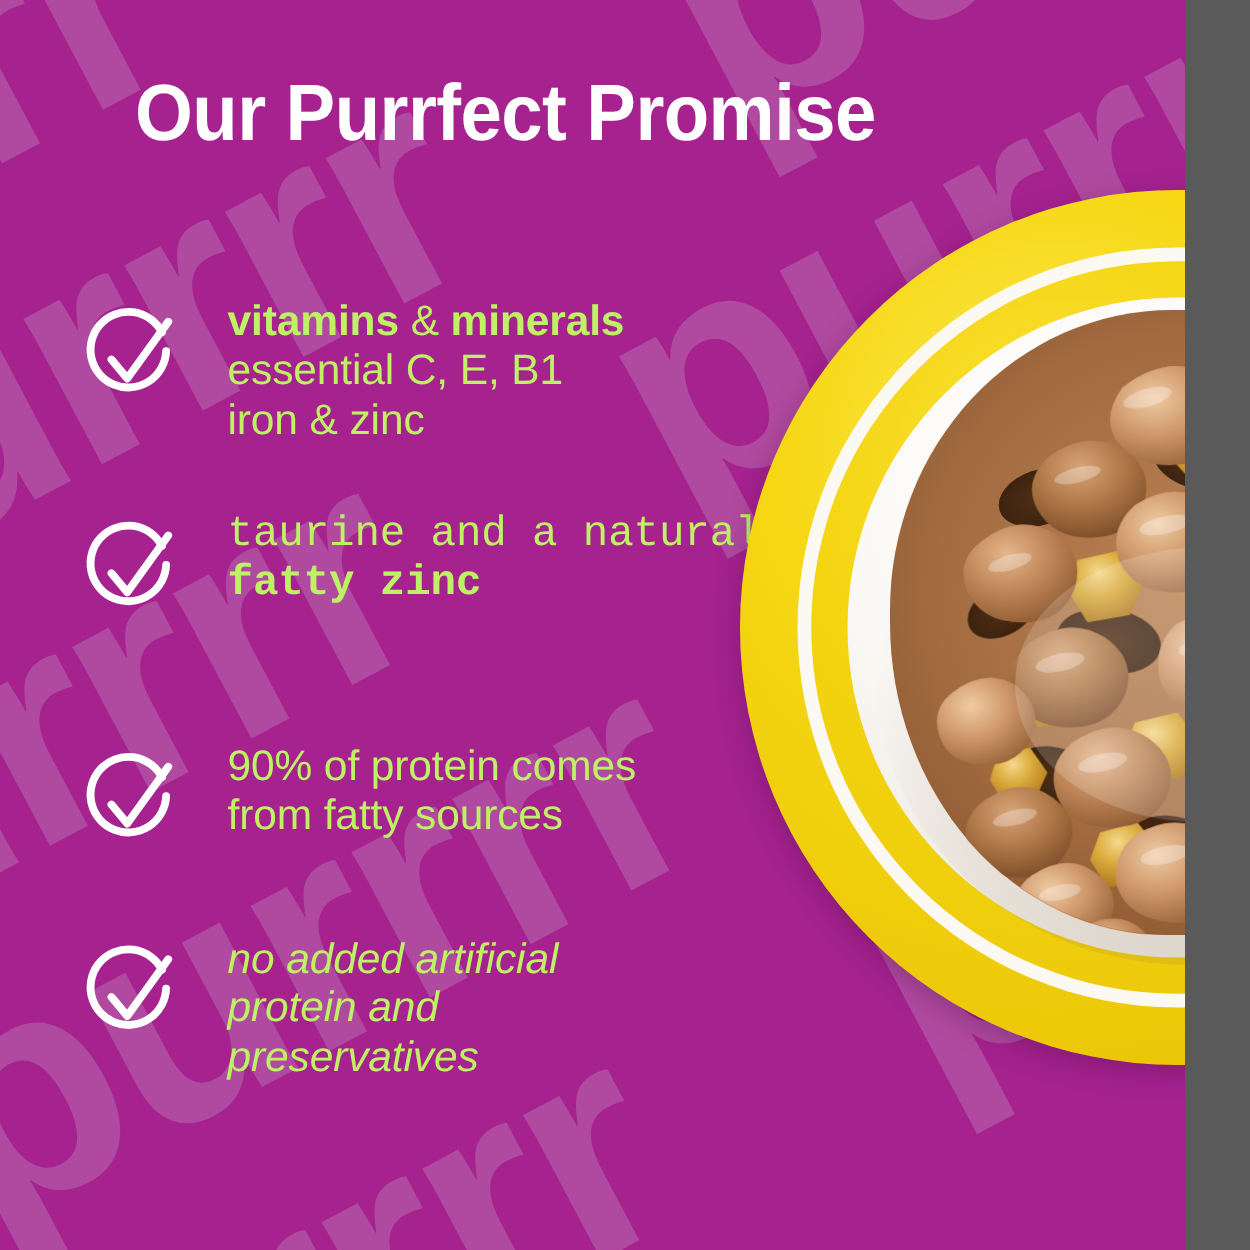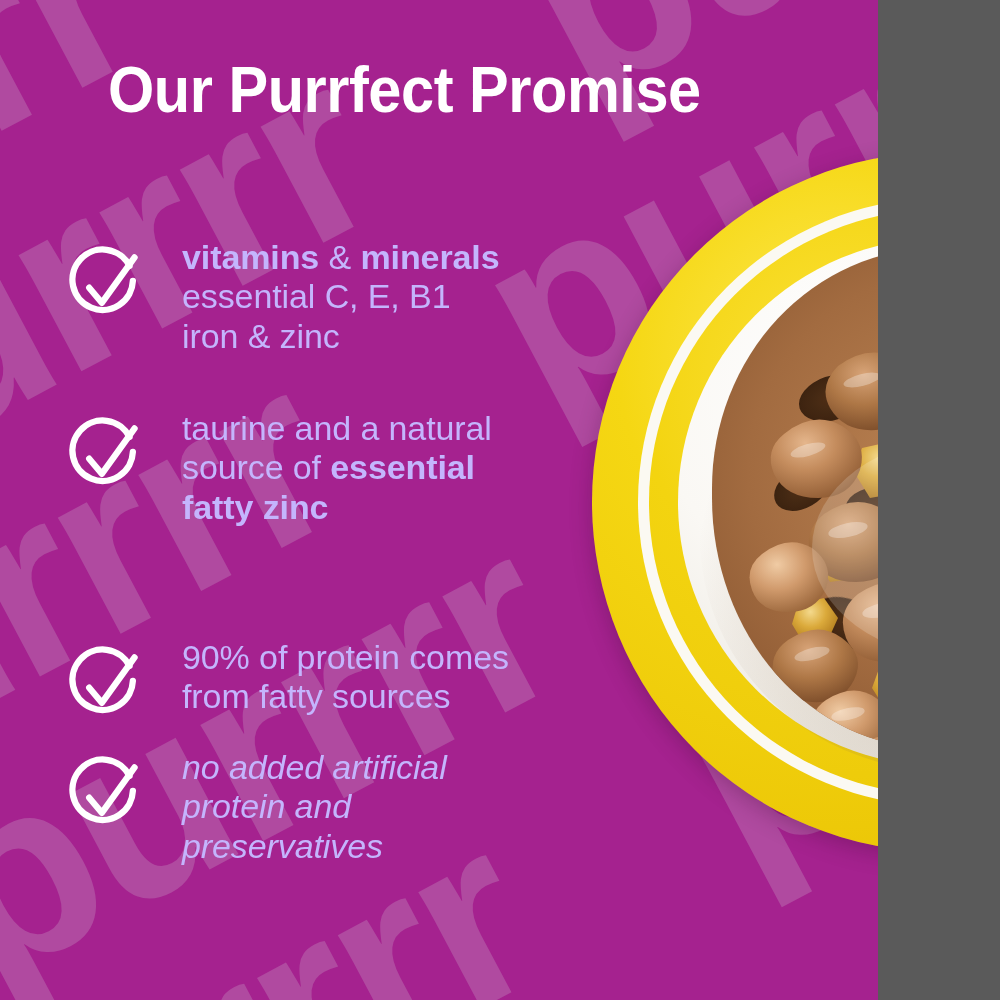--- a/index.html
+++ b/index.html
@@ -2,21 +2,21 @@
 <html><head>
 <meta charset="utf-8">
 <style>
   html, body {
     margin: 0;
     padding: 0;
     background: #5a5a5a;
   }
   #stage {
     position: relative;
-    width: 878px;
+    width: 948px;
     height: 1000px;
     overflow: hidden;
     background: #A5228F;
     font-family: "Liberation Sans", "DejaVu Sans", sans-serif;
     -webkit-font-smoothing: antialiased;
   }
 
   
   #watermark {
     position: absolute;
@@ -59,32 +59,32 @@
   .bullet-icon {
     flex: 0 0 auto;
     width: 84px;
     height: 84px;
     margin-top: 6px;
   }
   .bullet-icon svg { display: block; width: 84px; height: 84px; }
   .bullet-text {
     flex: 1 1 auto;
     margin-left: 34px;
-    color: #c4b5fd;
+    color: #bef264;
     font-size: 34px;
     line-height: 1.16;
     letter-spacing: -0.1px;
   }
   .bullet-text .b { font-weight: bold; }
   .bullet-line { display: block; white-space: nowrap; }
 
   
   #bullet-0 { top: 238px; }
-  #bullet-1 { top: 409px; }
-  #bullet-2 { top: 594px; margin-top: 44px; }
+  #bullet-1 { top: 409px; font-family: Liberation Mono, monospace; }
+  #bullet-2 { top: 594px; }
   #bullet-3 { top: 748px; font-style: italic; }
 
   
   #plate-wrap {
     position: absolute;
     left: 592px;
     top: 152px;
     width: 700px;
     height: 700px;
   }
@@ -200,21 +200,20 @@
 
     <div class="bullet" id="bullet-1">
       <span class="bullet-icon">
         <svg viewBox="0 0 100 100" xmlns="http://www.w3.org/2000/svg" aria-hidden="true">
           <path d="M78 26 A36 36 0 1 0 82 44" fill="none" stroke="#ffffff" stroke-width="7.5" stroke-linecap="round"></path>
           <path d="M30 52 L45 70 L84 16" fill="none" stroke="#ffffff" stroke-width="7.5" stroke-linecap="round" stroke-linejoin="round"></path>
         </svg>
       </span>
       <span class="bullet-text">
           <span class="bullet-line"><span>taurine and a natural</span></span>
-          <span class="bullet-line"><span>source of </span><span class="b">essential</span></span>
           <span class="bullet-line"><span class="b">fatty zinc</span></span>
         </span>
     </div>
 
     <div class="bullet" id="bullet-2">
       <span class="bullet-icon">
         <svg viewBox="0 0 100 100" xmlns="http://www.w3.org/2000/svg" aria-hidden="true">
           <path d="M78 26 A36 36 0 1 0 82 44" fill="none" stroke="#ffffff" stroke-width="7.5" stroke-linecap="round"></path>
           <path d="M30 52 L45 70 L84 16" fill="none" stroke="#ffffff" stroke-width="7.5" stroke-linecap="round" stroke-linejoin="round"></path>
         </svg>

